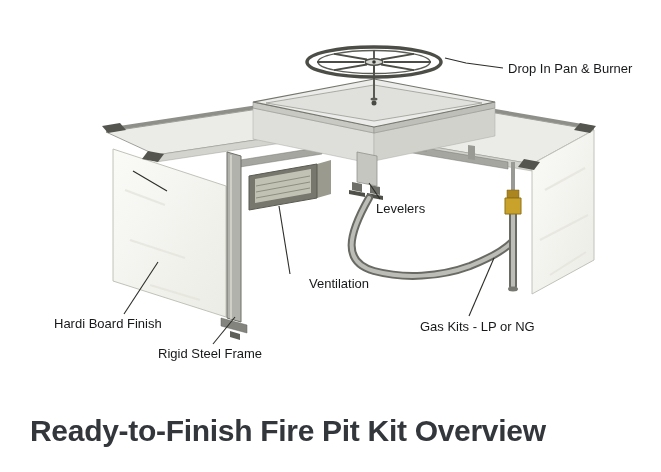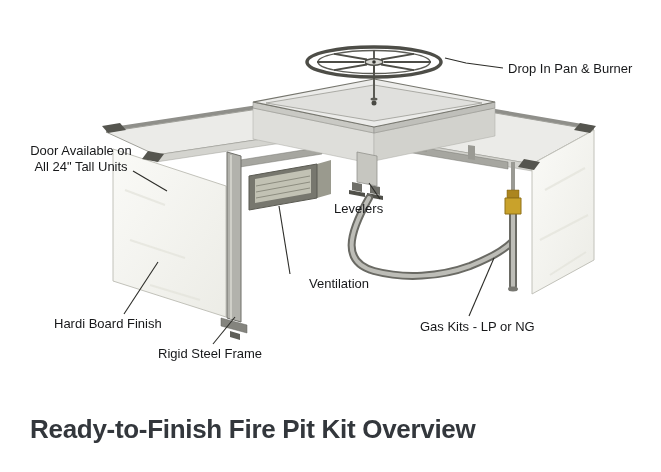--- a/index.html
+++ b/index.html
@@ -7,21 +7,21 @@
     position:relative;width:636px;height:472px;background:#ffffff;
     font-family:"Liberation Sans",sans-serif;overflow:hidden;
   }
   .stage svg{position:absolute;left:0;top:0;}
   .callout{
     position:absolute;font-size:13px;color:#17181a;line-height:1.2;
     white-space:nowrap;
   }
   .callout.two-line{white-space:normal;text-align:center;}
   .page-title{
-    position:absolute;left:30px;top:414px;font-size:26px;font-weight:700;
+    position:absolute;left:30px;top:414px;font-size:30px;font-weight:700;
     color:#33373c;letter-spacing:-0.3px;
   }
 </style>
 </head>
 <body>
 
 <div class="stage">
 
   <svg width="661" height="472" viewBox="0 0 661 472">
     <defs>
@@ -140,26 +140,22 @@
       <path d="M380,199 L369,183"></path>
       <path d="M290,274 L279,206"></path>
       <path d="M124,314 L158,262"></path>
       <path d="M213,344 L235,317"></path>
       <path d="M469,316 L494,258"></path>
     </g>
   </svg>
 
   <div class="callout" style="left:508px;top:61px;">Drop In Pan &amp; Burner</div>
 
-  <div class="callout two-line" style="left:26px;top:143px;width:110px;">
-    <div>Door Available on</div>
-    <div>All 24" Tall Units</div>
-  </div>
 
-  <div class="callout" style="left:334px;top:201px;text-align:center;">Levelers</div>
+  <div class="callout" style="left:376px;top:201px;text-align:center;">Levelers</div>
 
   <div class="callout" style="left:261px;top:276px;margin-left:48px;">Ventilation</div>
 
   <div class="callout" style="left:158px;top:346px;">Rigid Steel Frame</div>
 
   <div class="callout" style="left:54px;top:316px;">Hardi Board Finish</div>
 
   <div class="callout" style="left:420px;top:319px;">Gas Kits - LP or NG</div>
 
   <div class="page-title">Ready-to-Finish Fire Pit Kit Overview</div>

